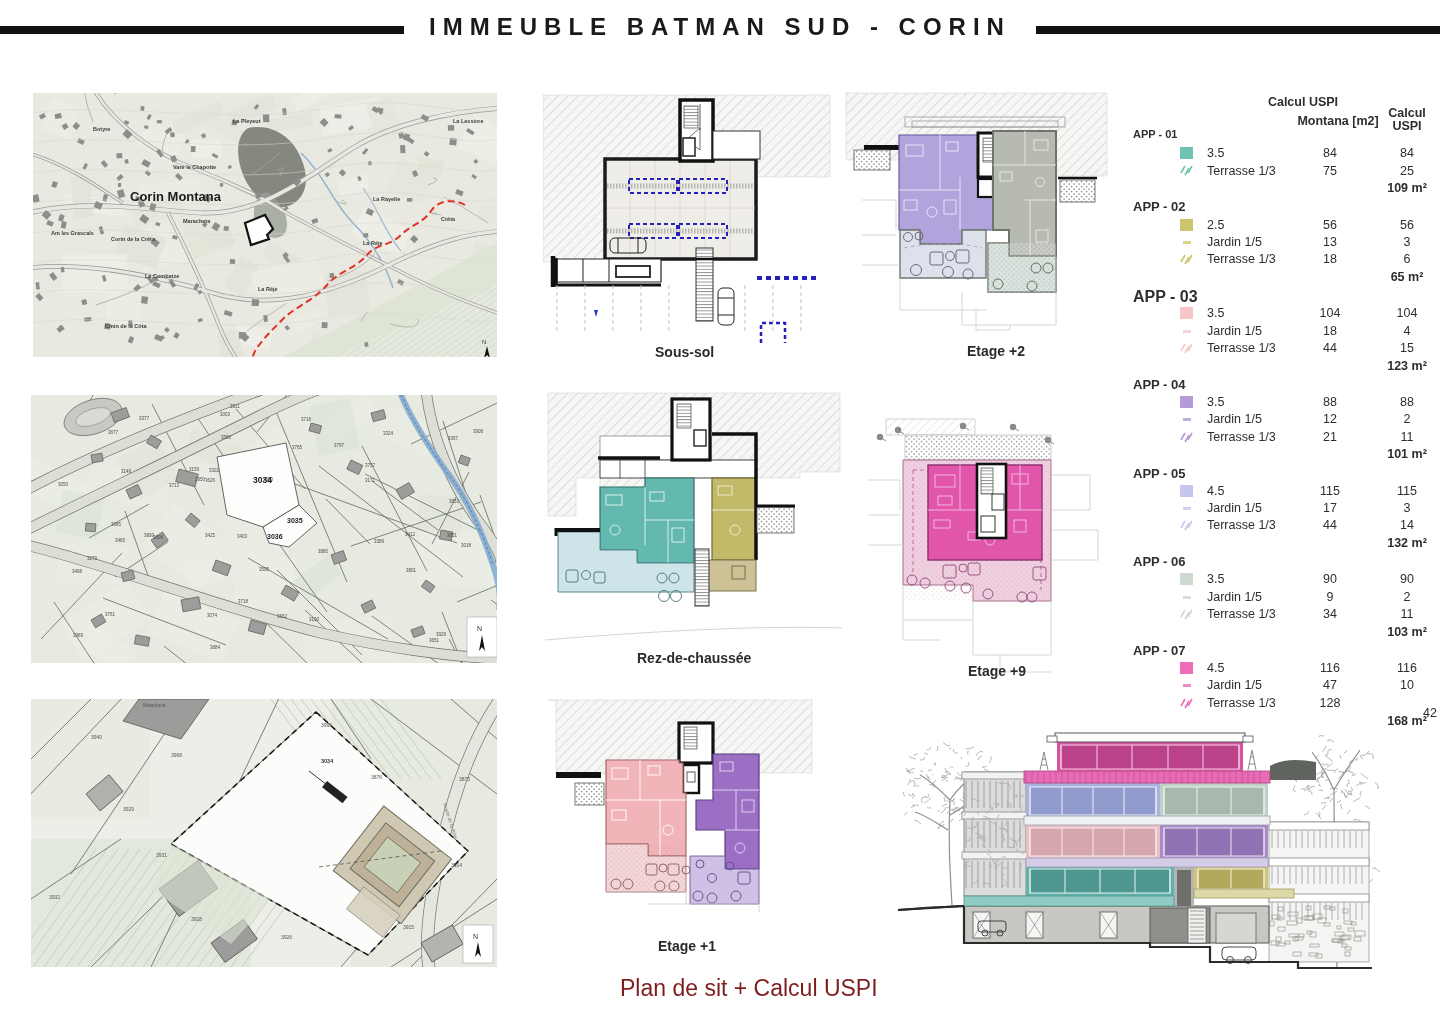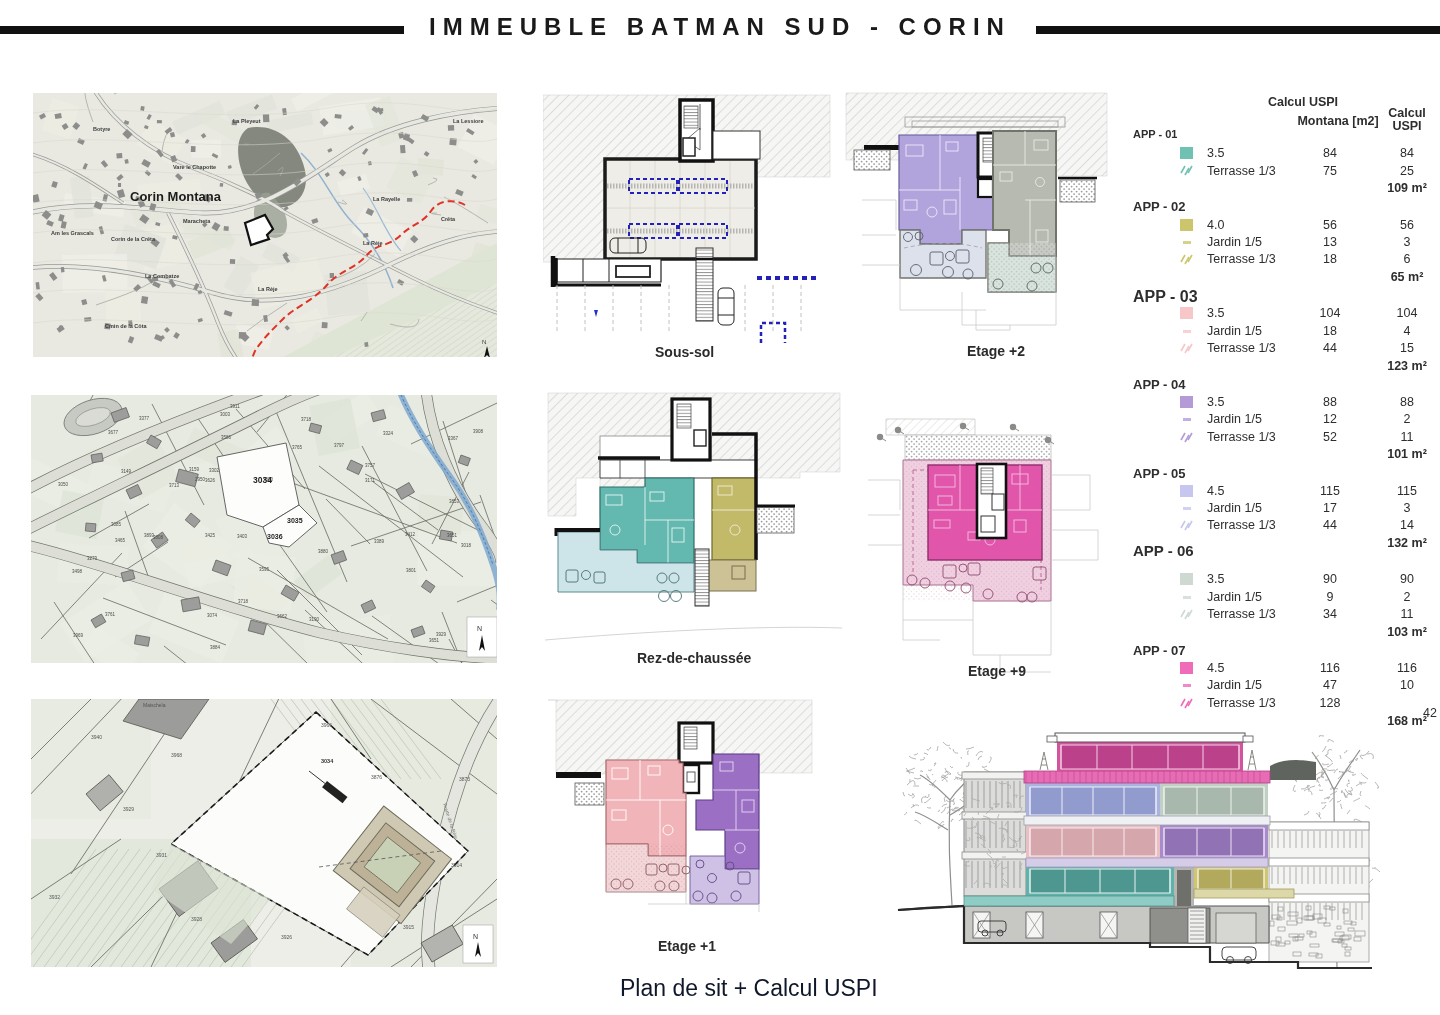--- a/index.html
+++ b/index.html
@@ -57,21 +57,21 @@
       <line x1="1" y1="9" x2="5" y2="2" stroke="#6fc2b2" stroke-width="1.6"></line>
       <line x1="5" y1="11" x2="9" y2="4" stroke="#6fc2b2" stroke-width="1.6"></line>
       <line x1="8" y1="9" x2="12" y2="2" stroke="#6fc2b2" stroke-width="1.6"></line>
     </svg>
 <div class="abs" style="left:79px;top:74px;">Terrasse 1/3</div>
 <div class="abs" style="left:172px;top:74px;width:60px;text-align:center;">75</div>
 <div class="abs" style="left:249px;top:74px;width:60px;text-align:center;">25</div>
 <div class="abs" style="left:249px;top:91px;width:60px;text-align:center;font-weight:bold;">109 m²</div>
 <div class="abs" style="left:5px;top:109px;font-weight:bold;font-size:13px;">APP - 02</div>
 <div class="abs" style="left:52px;top:129px;width:13px;height:12px;background:#cdc56b;"></div>
-<div class="abs" style="left:79px;top:128px;">4.0</div>
+<div class="abs" style="left:79px;top:128px;">2.5</div>
 <div class="abs" style="left:172px;top:128px;width:60px;text-align:center;">56</div>
 <div class="abs" style="left:249px;top:128px;width:60px;text-align:center;">56</div>
 <div class="abs" style="left:55px;top:151px;width:8px;height:2.5px;background:#cdc56b;opacity:.8"></div>
 <div class="abs" style="left:79px;top:145px;">Jardin 1/5</div>
 <div class="abs" style="left:172px;top:145px;width:60px;text-align:center;">13</div>
 <div class="abs" style="left:249px;top:145px;width:60px;text-align:center;">3</div>
 <svg class="abs" style="left:52px;top:163px" width="13" height="12">
       <line x1="1" y1="9" x2="5" y2="2" stroke="#cdc56b" stroke-width="1.6"></line>
       <line x1="5" y1="11" x2="9" y2="4" stroke="#cdc56b" stroke-width="1.6"></line>
       <line x1="8" y1="9" x2="12" y2="2" stroke="#cdc56b" stroke-width="1.6"></line>
@@ -106,42 +106,42 @@
 <div class="abs" style="left:55px;top:328px;width:8px;height:2.5px;background:#b49bd8;opacity:.8"></div>
 <div class="abs" style="left:79px;top:322px;">Jardin 1/5</div>
 <div class="abs" style="left:172px;top:322px;width:60px;text-align:center;">12</div>
 <div class="abs" style="left:249px;top:322px;width:60px;text-align:center;">2</div>
 <svg class="abs" style="left:52px;top:341px" width="13" height="12">
       <line x1="1" y1="9" x2="5" y2="2" stroke="#b49bd8" stroke-width="1.6"></line>
       <line x1="5" y1="11" x2="9" y2="4" stroke="#b49bd8" stroke-width="1.6"></line>
       <line x1="8" y1="9" x2="12" y2="2" stroke="#b49bd8" stroke-width="1.6"></line>
     </svg>
 <div class="abs" style="left:79px;top:340px;">Terrasse 1/3</div>
-<div class="abs" style="left:172px;top:340px;width:60px;text-align:center;">52</div>
+<div class="abs" style="left:172px;top:340px;width:60px;text-align:center;">21</div>
 <div class="abs" style="left:249px;top:340px;width:60px;text-align:center;">11</div>
 <div class="abs" style="left:249px;top:357px;width:60px;text-align:center;font-weight:bold;">101 m²</div>
 <div class="abs" style="left:5px;top:376px;font-weight:bold;font-size:13px;">APP - 05</div>
 <div class="abs" style="left:52px;top:395px;width:13px;height:12px;background:#c6c6ee;"></div>
 <div class="abs" style="left:79px;top:394px;">4.5</div>
 <div class="abs" style="left:172px;top:394px;width:60px;text-align:center;">115</div>
 <div class="abs" style="left:249px;top:394px;width:60px;text-align:center;">115</div>
 <div class="abs" style="left:55px;top:417px;width:8px;height:2.5px;background:#c6c6ee;opacity:.8"></div>
 <div class="abs" style="left:79px;top:411px;">Jardin 1/5</div>
 <div class="abs" style="left:172px;top:411px;width:60px;text-align:center;">17</div>
 <div class="abs" style="left:249px;top:411px;width:60px;text-align:center;">3</div>
 <svg class="abs" style="left:52px;top:429px" width="13" height="12">
       <line x1="1" y1="9" x2="5" y2="2" stroke="#c6c6ee" stroke-width="1.6"></line>
       <line x1="5" y1="11" x2="9" y2="4" stroke="#c6c6ee" stroke-width="1.6"></line>
       <line x1="8" y1="9" x2="12" y2="2" stroke="#c6c6ee" stroke-width="1.6"></line>
     </svg>
 <div class="abs" style="left:79px;top:428px;">Terrasse 1/3</div>
 <div class="abs" style="left:172px;top:428px;width:60px;text-align:center;">44</div>
 <div class="abs" style="left:249px;top:428px;width:60px;text-align:center;">14</div>
 <div class="abs" style="left:249px;top:446px;width:60px;text-align:center;font-weight:bold;">132 m²</div>
-<div class="abs" style="left:5px;top:452px;font-weight:bold;font-size:15px;">APP - 06</div>
+<div class="abs" style="left:5px;top:464px;font-weight:bold;font-size:13px;">APP - 06</div>
 <div class="abs" style="left:52px;top:483px;width:13px;height:12px;background:#cdd9d1;"></div>
 <div class="abs" style="left:79px;top:482px;">3.5</div>
 <div class="abs" style="left:172px;top:482px;width:60px;text-align:center;">90</div>
 <div class="abs" style="left:249px;top:482px;width:60px;text-align:center;">90</div>
 <div class="abs" style="left:55px;top:506px;width:8px;height:2.5px;background:#cdd9d1;opacity:.8"></div>
 <div class="abs" style="left:79px;top:500px;">Jardin 1/5</div>
 <div class="abs" style="left:172px;top:500px;width:60px;text-align:center;">9</div>
 <div class="abs" style="left:249px;top:500px;width:60px;text-align:center;">2</div>
 <svg class="abs" style="left:52px;top:518px" width="13" height="12">
       <line x1="1" y1="9" x2="5" y2="2" stroke="#cdd9d1" stroke-width="1.6"></line>
@@ -925,21 +925,21 @@
 <circle cx="698" cy="896" r="5"></circle>
         <circle cx="712" cy="898" r="5"></circle>
         <circle cx="736" cy="896" r="5"></circle>
       </g>
     </g>
 <path d="M606,892 L686,892 L686,904 M648,904 L690,904 L759,904 L759,912" stroke="#cccccc" stroke-width="0.8" fill="none"></path>
 </svg>
 
 <div class="lbl" style="left:658px;top:938px;font-size:14px;">Etage +1</div>
 
-<div class="abs" style="left:620px;top:975px;font-size:23px;color:#0f172a;">Plan de sit + Calcul USPI</div>
+<div class="abs" style="left:620px;top:975px;font-size:23px;color:#7f1d1d;">Plan de sit + Calcul USPI</div>
 
 <svg class="abs" style="left:840px;top:90px" width="272" height="270" viewBox="840 90 272 270">
 
 <g>
       <path d="M846,93 L1107,93 L1107,176 L1056,176 L1056,131 L993,131 L993,135 L899,135 L899,160 L846,160 Z" fill="url(#hat)" stroke="#cfcfcf" stroke-width="0.5"></path>
     </g>
 <g fill="none" stroke="#999" stroke-width="0.8">
       <rect x="905" y="117" width="160" height="10"></rect>
       <rect x="912" y="121" width="146" height="6"></rect>
     </g>

